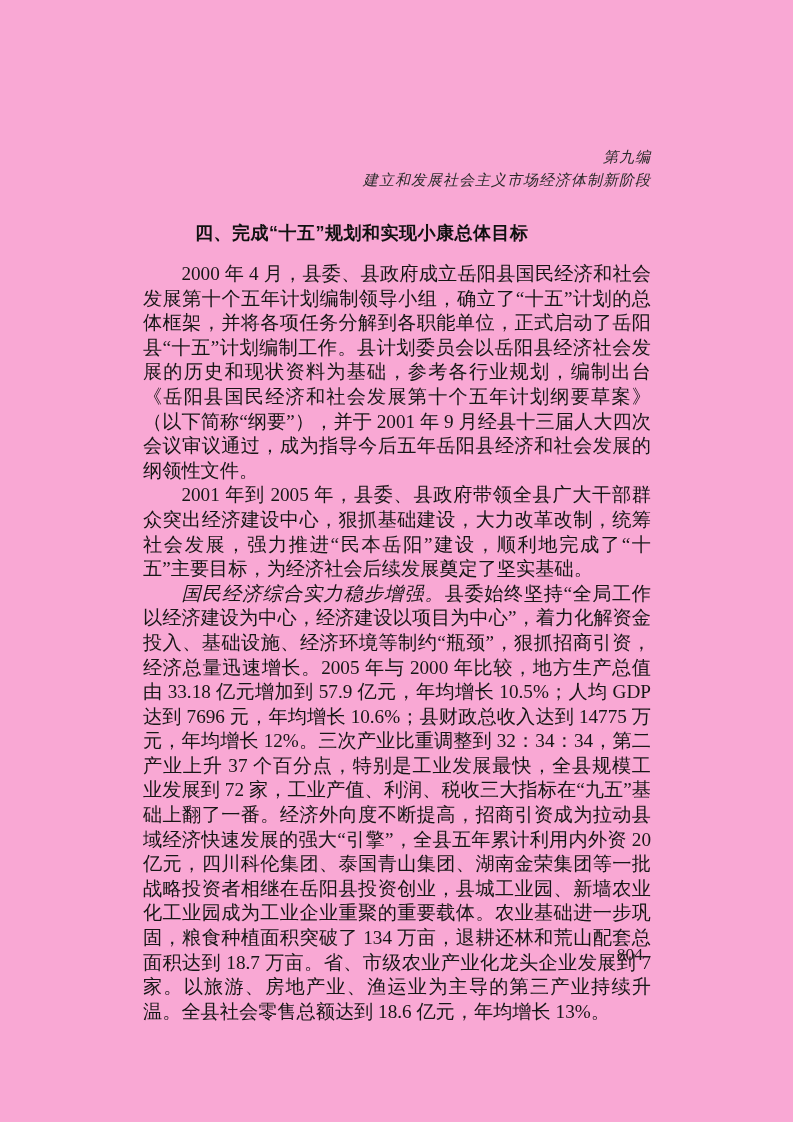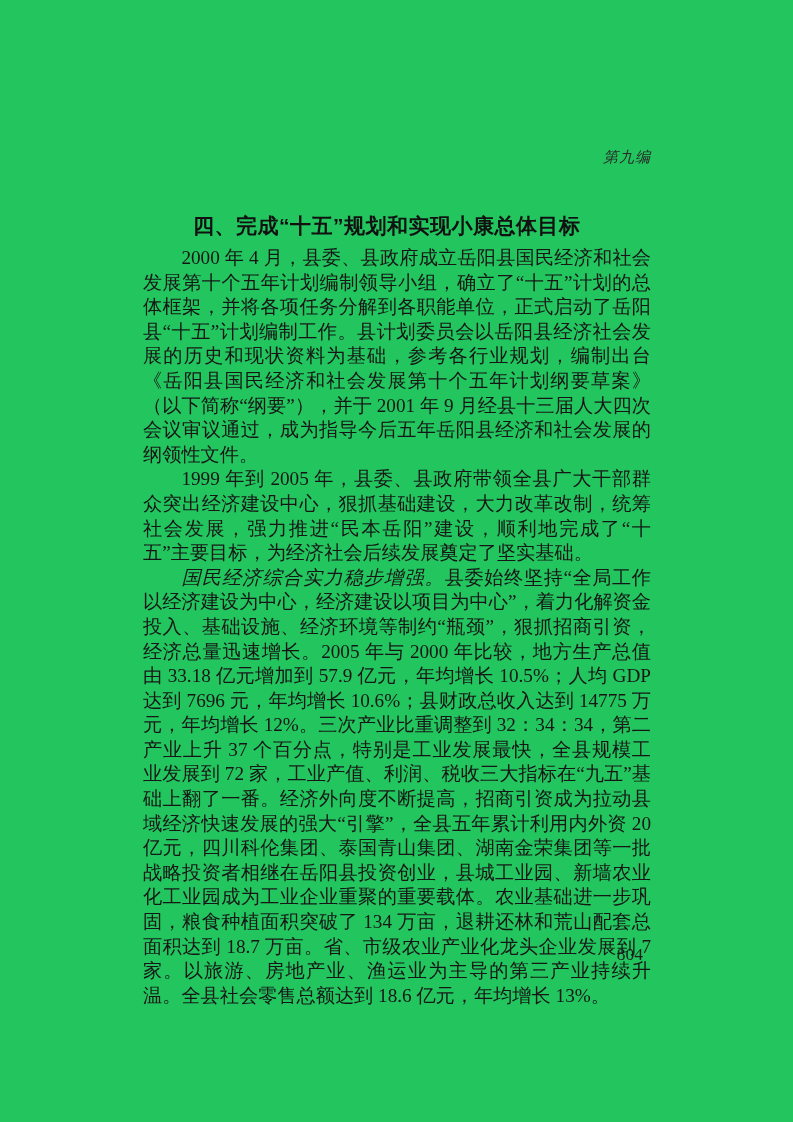--- a/index.html
+++ b/index.html
@@ -4,21 +4,21 @@
 <style>
   html, body {
     margin: 0;
     padding: 0;
     background: #ffffff;
   }
   .page {
     position: relative;
     width: 793px;
     height: 1122px;
-    background: #22c55e;
+    background: #f9a8d4;
     overflow: hidden;
     font-family: "Liberation Serif", serif;
     color: #1c1c1c;
   }
   
   .running-head {
     position: absolute;
     top: 146px;
     right: 142px;
     text-align: right;
@@ -29,24 +29,24 @@
     letter-spacing: 1px;
   }
   
   .body-block {
     position: absolute;
     top: 205px;
     left: 143px;
     width: 508px;
   }
   .section-heading {
-    margin: 8px;
+    margin: 16px;
     font-family: "Liberation Sans", sans-serif;
     font-weight: bold;
-    font-size: 21px;
+    font-size: 18px;
     line-height: 25px;
     text-indent: 2em;
     letter-spacing: 0.5px;
     color: #111;
   }
   .body-block p {
     margin: 0;
     font-size: 19.2px;
     line-height: 24.6px;
     text-align: justify;
@@ -69,28 +69,29 @@
     color: #1c1c1c;
   }
 </style>
 </head>
 <body>
 
 <div class="page">
 
   <div class="running-head">
     <div>第九编</div>
+    <div>建立和发展社会主义市场经济体制新阶段</div>
   </div>
 
   <div class="body-block">
     <h2 class="section-heading">四、完成“十五”规划和实现小康总体目标</h2>
 
     <p><span>2000 年 4 月，县委、县政府成立岳阳县国民经济和社会发展第十个五年计划编制领导小组，确立了“十五”计划的总体框架，并将各项任务分解到各职能单位，正式启动了岳阳县“十五”计划编制工作。县计划委员会以岳阳县经济社会发展的历史和现状资料为基础，参考各行业规划，编制出台《岳阳县国民经济和社会发展第十个五年计划纲要草案》（以下简称“纲要”），并于 2001 年 9 月经县十三届人大四次会议审议通过，成为指导今后五年岳阳县经济和社会发展的纲领性文件。</span></p>
 
-    <p><span>1999 年到 2005 年，县委、县政府带领全县广大干部群众突出经济建设中心，狠抓基础建设，大力改革改制，统筹社会发展，强力推进“民本岳阳”建设，顺利地完成了“十五”主要目标，为经济社会后续发展奠定了坚实基础。</span></p>
+    <p><span>2001 年到 2005 年，县委、县政府带领全县广大干部群众突出经济建设中心，狠抓基础建设，大力改革改制，统筹社会发展，强力推进“民本岳阳”建设，顺利地完成了“十五”主要目标，为经济社会后续发展奠定了坚实基础。</span></p>
 
     <p><span class="kai">国民经济综合实力稳步增强。</span><span>县委始终坚持“全局工作以经济建设为中心，经济建设以项目为中心”，着力化解资金投入、基础设施、经济环境等制约“瓶颈”，狠抓招商引资，经济总量迅速增长。2005 年与 2000 年比较，地方生产总值由 33.18 亿元增加到 57.9 亿元，年均增长 10.5%；人均 GDP 达到 7696 元，年均增长 10.6%；县财政总收入达到 14775 万元，年均增长 12%。三次产业比重调整到 32：34：34，第二产业上升 37 个百分点，特别是工业发展最快，全县规模工业发展到 72 家，工业产值、利润、税收三大指标在“九五”基础上翻了一番。经济外向度不断提高，招商引资成为拉动县域经济快速发展的强大“引擎”，全县五年累计利用内外资 20 亿元，四川科伦集团、泰国青山集团、湖南金荣集团等一批战略投资者相继在岳阳县投资创业，县城工业园、新墙农业化工业园成为工业企业重聚的重要载体。农业基础进一步巩固，粮食种植面积突破了 134 万亩，退耕还林和荒山配套总面积达到 18.7 万亩。省、市级农业产业化龙头企业发展到 7 家。以旅游、房地产业、渔运业为主导的第三产业持续升温。全县社会零售总额达到 18.6 亿元，年均增长 13%。</span></p>
 
   </div>
 
   <div class="page-number">804</div>
 
 </div>
 
 </body></html>

